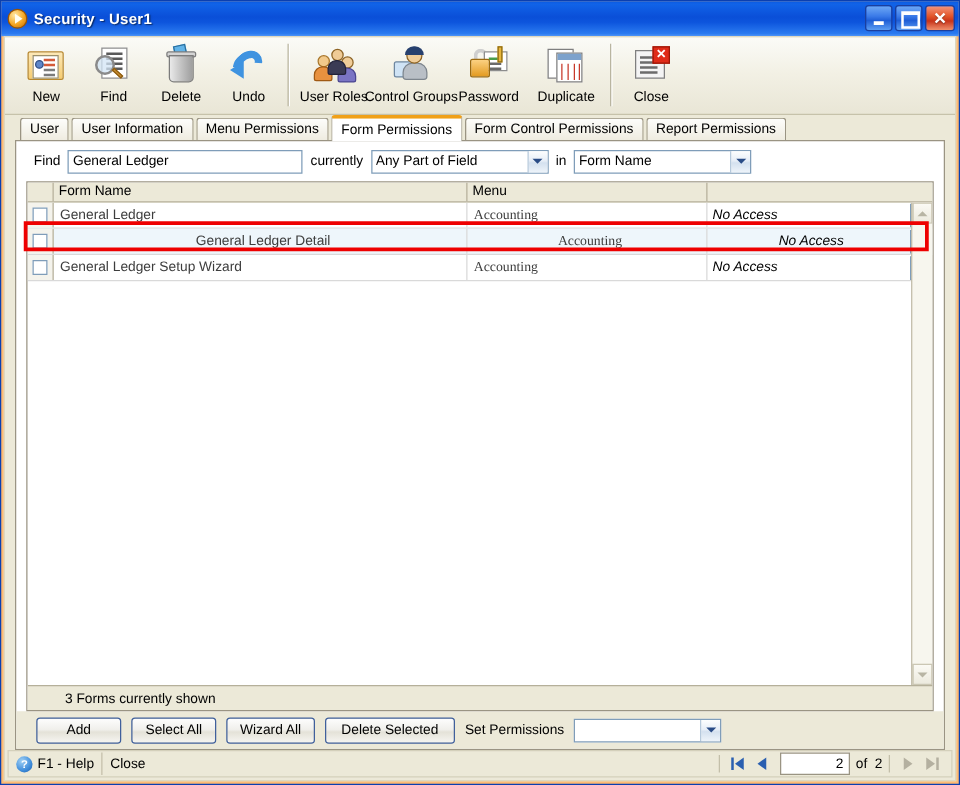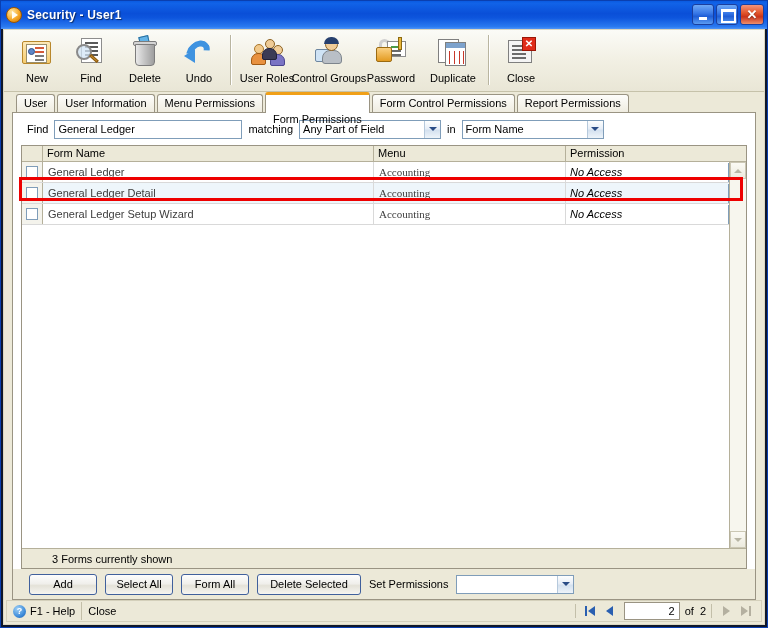--- a/index.html
+++ b/index.html
@@ -9,21 +9,21 @@
     overflow: hidden;
     font-family: "Liberation Sans", sans-serif;
     font-size: 11px;
     background: #ffffff;
   }
 
   
   .window {
     position: absolute; left: 0; top: 0;
     width: 768px; height: 628px;
-    background: #0f172a;
+    background: #fdba74;
     border: 1px solid #0a3fb0;
     display: flex; flex-direction: column;
   }
 
   
   .titlebar {
     height: 28px; flex: 0 0 28px;
     background: linear-gradient(180deg,#0a5ae0 0%,#1163e8 8%,#0a4fd8 45%,#0d55dd 60%,#2a7af0 92%,#4f95f8 100%);
     display: flex; align-items: center;
     padding: 0 2px 0 5px;
@@ -283,21 +283,21 @@
     border: 1px solid #9a9483;
     border-bottom: none;
     border-radius: 3px 3px 0 0;
     white-space: nowrap; cursor: default;
   }
   .tab.active {
     background: #ffffff;
     border-color: #9a9483;
     border-top: 3px solid #f0a018;
     height: 21px; line-height: 17px;
-    padding-top: 16px;
+    padding-top: 1px;
     margin-bottom: -1px;
     position: relative; z-index: 4;
   }
 
   
   .tabpage {
     flex: 1;
     margin: 0 8px 0 8px;
     background: #ffffff;
     border: 1px solid #9a9483;
@@ -367,21 +367,21 @@
   .gh.c1 { flex: 0 0 331px; }
   .gh.c2 { flex: 0 0 192px; }
   .gh.c3 { flex: 1; border-right: none; }
 
   .gridbody { flex: 1; position: relative; overflow: hidden; }
   .grow {
     display: flex; height: 21px;
     border-bottom: 1px solid #d9d9d9;
     font-size: 11px;
   }
-  .grow.alt { background: #eef6fb; }
+  .grow.alt { background: #eef6fb; text-align: center; }
   .gc {
     border-right: 1px solid #d9d9d9;
     line-height: 20px; padding-left: 5px;
     color: #3d3d3d; overflow: hidden; white-space: nowrap;
   }
   .gc.c0 {
     flex: 0 0 21px; padding: 0;
     display: flex; align-items: center; justify-content: center;
     border-right: 1px solid #b5b09a;
     background: #f4f3ec;
@@ -640,21 +640,21 @@
       <div class="tab"><span>Report Permissions</span></div>
     </div>
 
     <div class="tabpage">
 
       <div class="findrow">
         <span class="lbl">Find</span>
         <div class="txtbox" style="width:188px;">
           <span>General Ledger</span>
         </div>
-        <span class="lbl">matching</span>
+        <span class="lbl">currently</span>
         <div class="combo" style="width:142px;">
           <span class="cval">Any Part of Field</span>
           <span class="cbtn">
               <i class="chev"></i>
             </span>
         </div>
         <span class="lbl">in</span>
         <div class="combo" style="width:142px;">
           <span class="cval">Form Name</span>
           <span class="cbtn">
@@ -662,21 +662,20 @@
             </span>
         </div>
       </div>
 
       <div class="gridwrap">
 
         <div class="gridhead">
           <div class="gh c0"></div>
           <div class="gh c1">Form Name</div>
           <div class="gh c2">Menu</div>
-          <div class="gh c3">Permission</div>
         </div>
 
         <div class="gridbody">
 
           <div class="grow">
             <div class="gc c0">
               <span class="cbx"></span>
             </div>
             <div class="gc c1">General Ledger</div>
             <div class="gc c2">Accounting</div>
@@ -730,21 +729,21 @@
         </div>
 
         <div class="gridfoot">
           <span>3 Forms currently shown</span>
         </div>
       </div>
 
       <div class="actionbar">
         <div class="btn">Add</div>
         <div class="btn">Select All</div>
-        <div class="btn">Form All</div>
+        <div class="btn">Wizard All</div>
         <div class="btn" style="min-width:104px;">Delete Selected</div>
         <span class="lbl">Set Permissions</span>
         <div class="combo" style="width:118px;">
           <span class="cval"></span>
           <span class="cbtn">
               <i class="chev"></i>
             </span>
         </div>
       </div>
 

